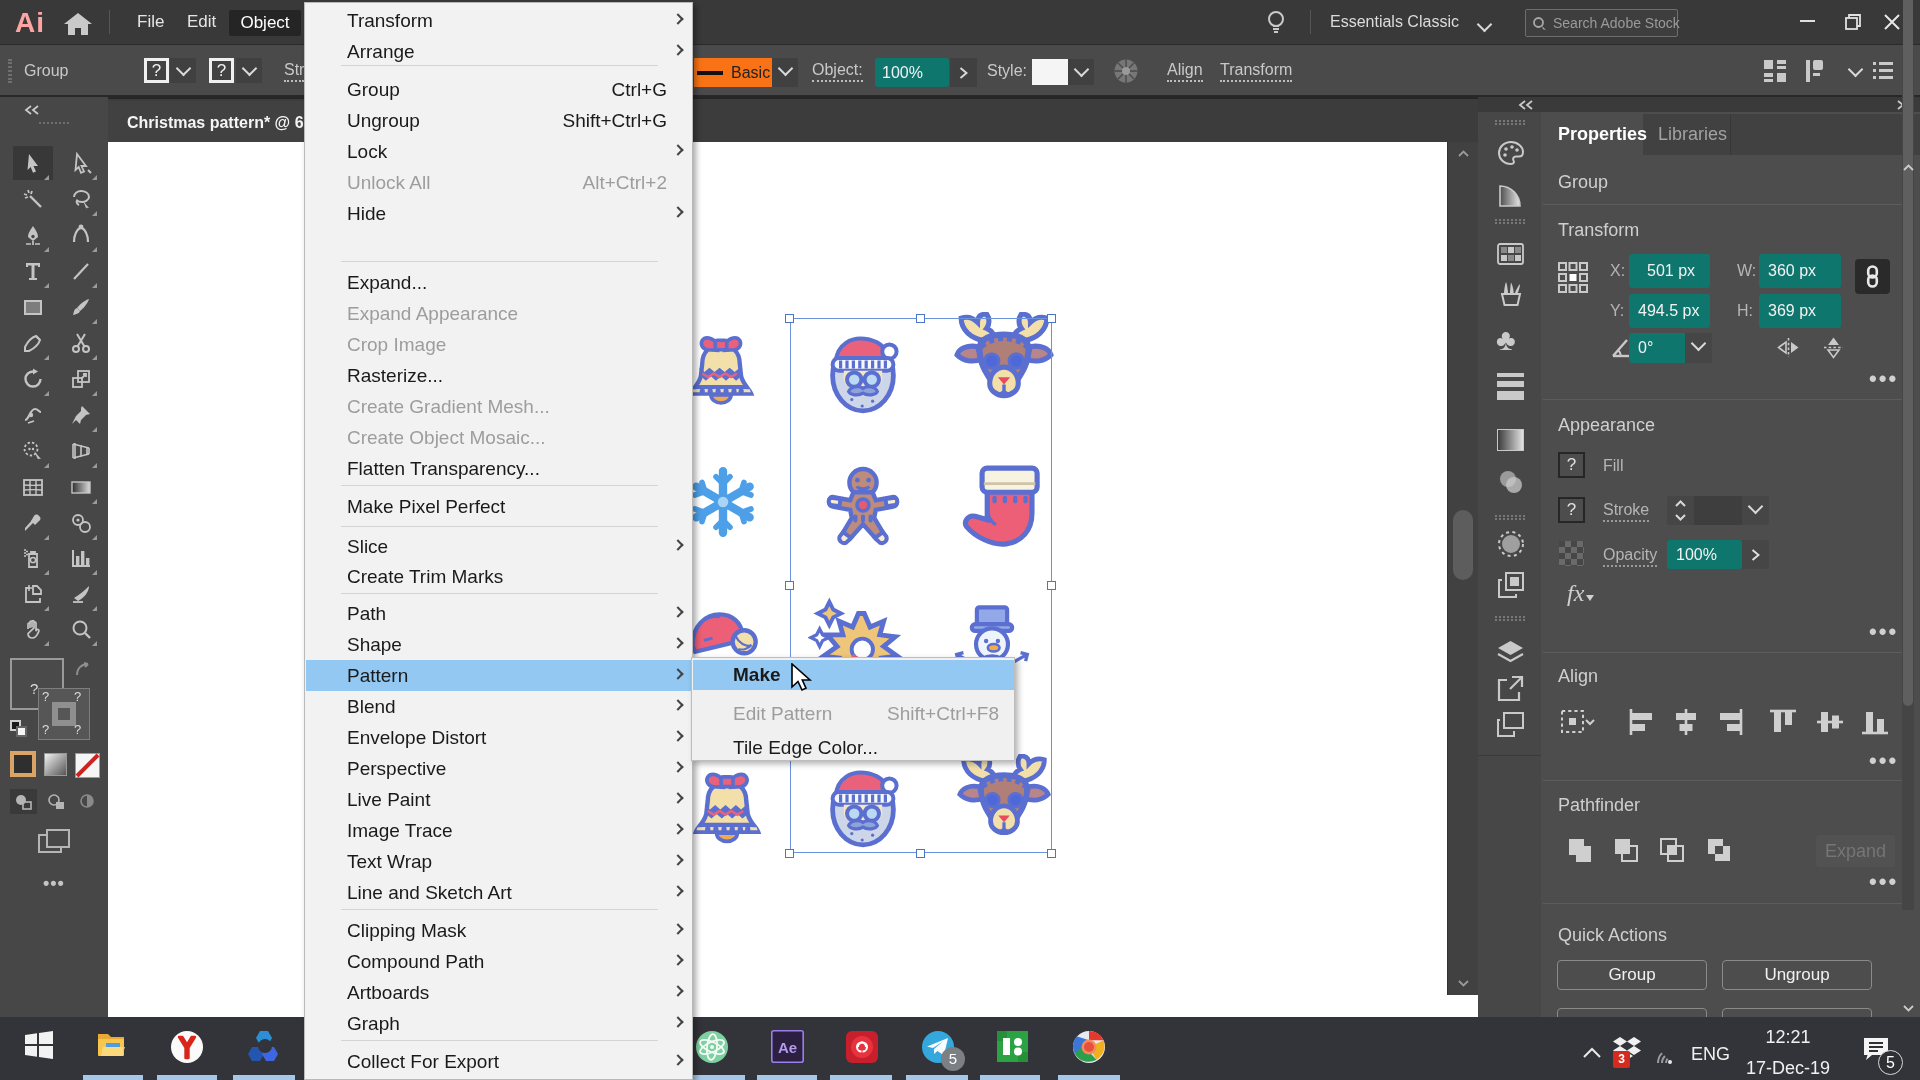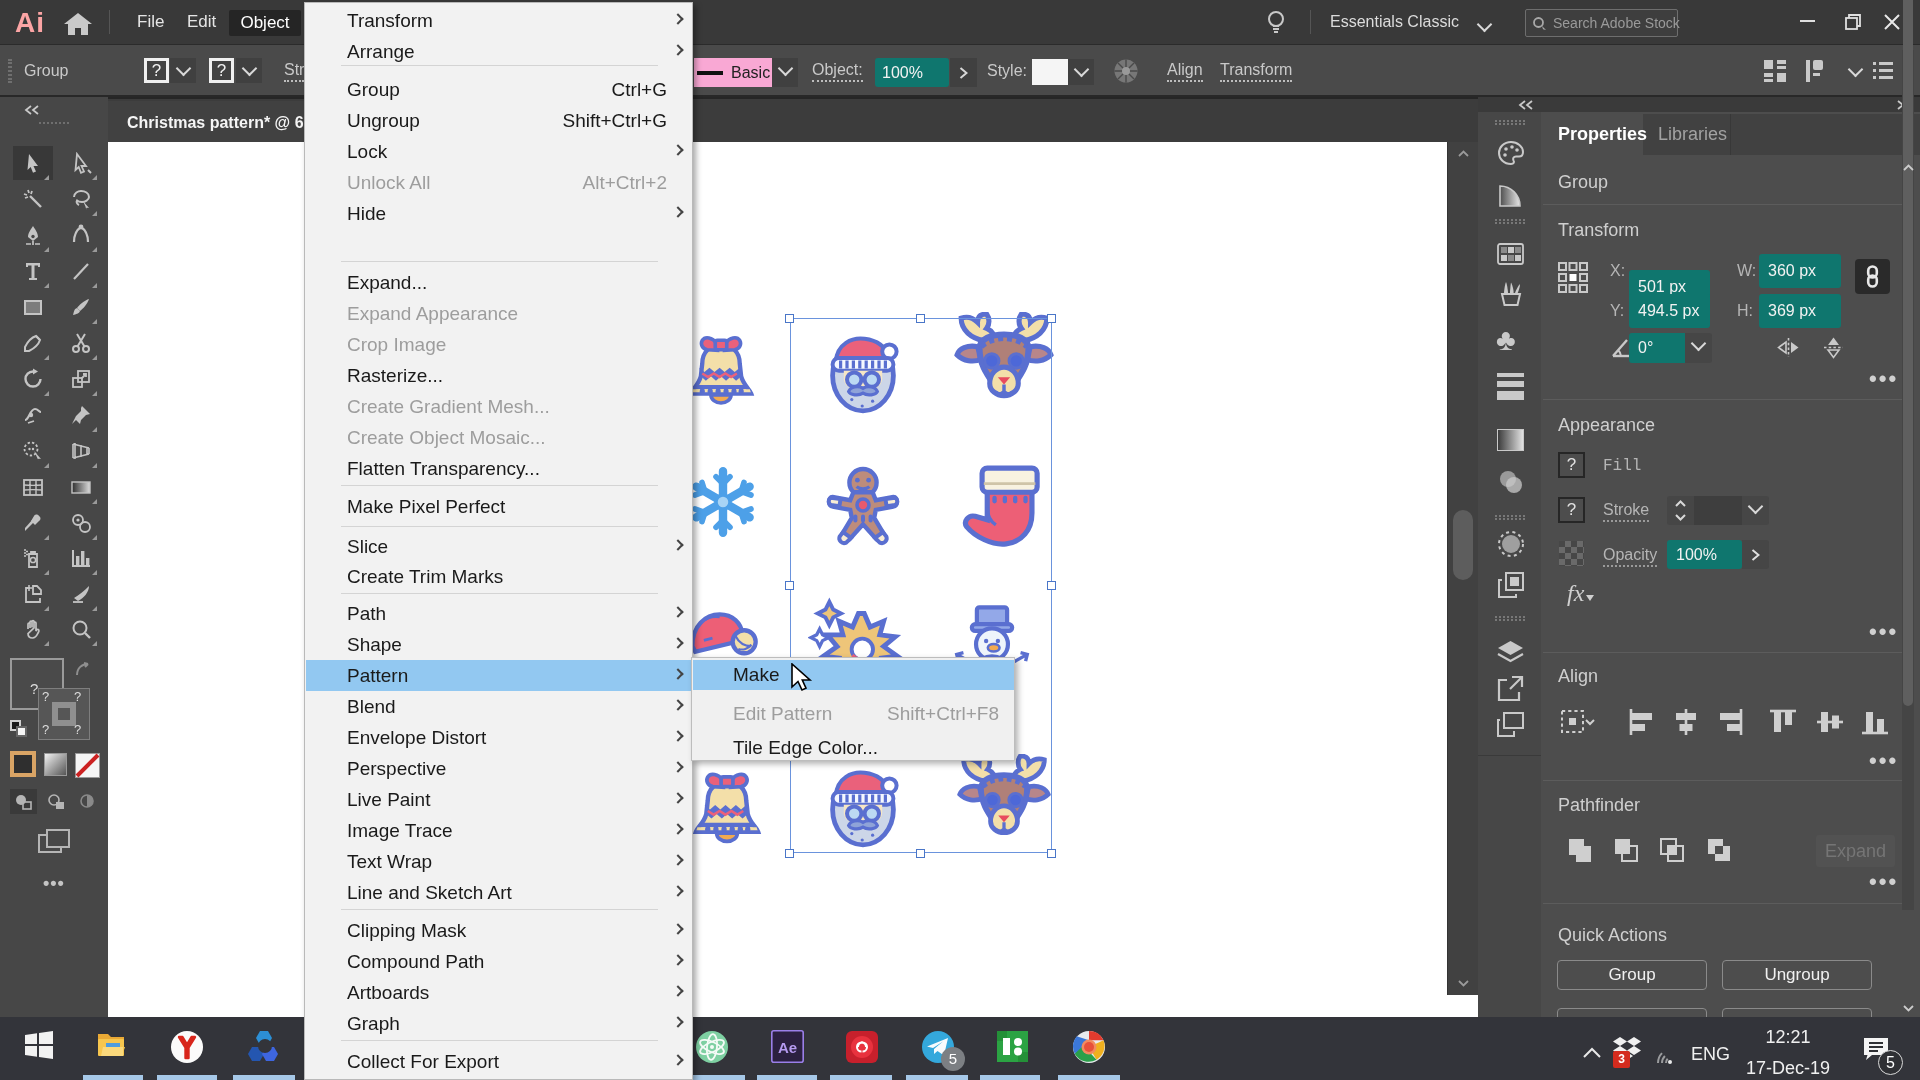--- a/index.html
+++ b/index.html
@@ -112,21 +112,21 @@
   </div>
 
   <div id="controlbar" class="abs">
     <div class="abs" style="left:8px;top:14px;width:4px;height:24px;border-left:2px dotted #6f6f6f;border-right:2px dotted #6f6f6f;"></div>
     <div class="abs cb-label" style="left:24px;">Group</div>
     <div class="abs qbox" style="left:144px;">?</div>
     <div class="abs chevbox chev" style="left:170px;"></div>
     <div class="abs qbox" style="left:209px;">?</div>
     <div class="abs chevbox chev" style="left:236px;"></div>
     <div class="abs cb-label" style="left:284px;"><span class="dotted-u">Str</span></div>
-    <div class="abs" style="left:694px;top:13px;width:78px;height:29px;background:#f9a8d4;">
+    <div class="abs" style="left:694px;top:13px;width:78px;height:29px;background:#f97316;">
       <div class="abs" style="left:3px;top:13px;width:26px;height:4px;background:#111;"></div>
       <div class="abs" style="left:37px;top:0;font-size:16px;color:#222;line-height:29px;">Basic</div>
     </div>
     <div class="abs chevbox chev" style="left:772px;width:26px;height:29px;"></div>
     <div class="abs cb-label" style="left:812px;"><span class="dotted-u">Object:</span></div>
     <div class="abs pfield" style="left:875px;top:13px;width:74px;height:29px;line-height:29px;padding-left:7px;">100%</div>
     <div class="abs" style="left:950px;top:13px;width:27px;height:29px;background:#404040;">
         <svg style="position:absolute;left:9px;top:9px;" width="9" height="12" viewBox="0 0 9 12">
           <path d="M1.5 1 L7.5 6 L1.5 11" fill="none" stroke="#d8d8d8" stroke-width="2"></path>
         </svg>
@@ -690,21 +690,21 @@
           <rect x="22" y="1" width="7" height="7"></rect>
         <rect x="1" y="12" width="7" height="7"></rect>
           <rect x="22" y="12" width="7" height="7"></rect>
         <rect x="1" y="23" width="7" height="7"></rect>
           <rect x="11.5" y="23" width="7" height="7"></rect>
           <rect x="22" y="23" width="7" height="7"></rect>
       </g>
         <rect x="11.5" y="12" width="7" height="7" fill="#ffffff"></rect>
     </svg>
     <div class="abs flabel" style="left:69px;top:150px;">X:</div>
-    <div class="abs pfield" style="left:88px;top:142px;width:81px;height:34px;line-height:34px;padding-left:9px;margin-top:16px;">501 px</div>
+    <div class="abs pfield" style="left:88px;top:142px;width:81px;height:34px;line-height:34px;padding-left:18px;">501 px</div>
     <div class="abs flabel" style="left:196px;top:150px;">W:</div>
     <div class="abs pfield" style="left:218px;top:142px;width:82px;height:34px;line-height:34px;padding-left:9px;">360 px</div>
     <div class="abs flabel" style="left:69px;top:190px;">Y:</div>
     <div class="abs pfield" style="left:88px;top:182px;width:81px;height:34px;line-height:34px;padding-left:9px;">494.5 px</div>
     <div class="abs flabel" style="left:196px;top:190px;">H:</div>
     <div class="abs pfield" style="left:218px;top:182px;width:82px;height:34px;line-height:34px;padding-left:9px;">369 px</div>
     <div class="abs" style="left:314px;top:147px;width:35px;height:35px;background:#2a2a2a;border-radius:4px;">
       <svg width="35" height="35" viewBox="0 0 35 35">
           <g fill="none" stroke="#e8e8e8" stroke-width="2.6">
       <rect x="13.2" y="7.5" width="8.6" height="11" rx="4.3"></rect>
@@ -729,21 +729,21 @@
     </svg>
     <svg class="abs" style="left:281px;top:224px;" width="23" height="23" viewBox="0 0 23 23">
       <path d="M2 11.5 H21" stroke="#c9c9c9" stroke-width="1.6" stroke-dasharray="2.5 2.2"></path>
       <path d="M6 9 L17 9 L11.5 1.5 Z" fill="#c9c9c9"></path>
       <path d="M6 14 L17 14 L11.5 21.5 Z" fill="none" stroke="#c9c9c9" stroke-width="1.6"></path>
     </svg>
     <div class="abs dots3" style="left:328px;top:254px;">•••</div>
     <div class="abs psep" style="top:287px;"></div>
     <div class="abs sect-label" style="left:17px;top:303px;">Appearance</div>
     <div class="abs" style="left:17px;top:340px;width:27px;height:26px;border:2px solid #262626;color:#e0e0e0;text-align:center;line-height:22px;font-size:17px;">?</div>
-    <div class="abs flabel" style="left:62px;top:345px;font-family:Liberation Mono, monospace;">Fill</div>
+    <div class="abs flabel" style="left:62px;top:345px;">Fill</div>
     <div class="abs" style="left:17px;top:385px;width:27px;height:26px;border:2px solid #262626;color:#e0e0e0;text-align:center;line-height:22px;font-size:17px;">?</div>
     <div class="abs flabel" style="left:62px;top:389px;"><span style="border-bottom:2px dotted #9a9a9a;padding-bottom:2px;">Stroke</span></div>
     <div class="abs" style="left:126px;top:384px;width:27px;height:29px;background:#464646;border-radius:3px 0 0 3px;">
       <svg width="27" height="29" viewBox="0 0 27 29">
           <g fill="none" stroke="#d8d8d8" stroke-width="2">
       <path d="M9 10 L13.5 5.5 L18 10"></path>
             <path d="M9 19 L13.5 23.5 L18 19"></path>
           </g>
         </svg></div>
     <div class="abs" style="left:153px;top:384px;width:48px;height:29px;background:#3e3e3e;"></div>
@@ -1059,21 +1059,21 @@
         <span class="arr"></span>
       </div>
     <div class="abs msep" style="top:1037px;"></div>
     <div class="abs mi" style="top:1043px;">
         <span class="lab">Collect For Export</span>
         <span class="arr"></span>
       </div>
   </div>
   <div id="submenu" class="abs">
     <div id="makerow" class="abs">
-        <span class="abs smi" style="left:40px;">Make</span>
+        <span class="abs smi" style="left:40px;font-weight:bold;">Make</span>
       </div>
     <div class="abs smi" style="left:41px;top:41px;color:#9d9d9d;">Edit Pattern</div>
     <div class="abs smi" style="right:15px;top:41px;color:#9d9d9d;">Shift+Ctrl+F8</div>
     <div class="abs smi" style="left:41px;top:75px;">Tile Edge Color...</div>
   </div>
   <div class="abs" id="cursor" style="left:790px;top:663px;"><svg width="26" height="30" viewBox="0 0 26 30">
     <path d="M2 1 L2 24 L8 18.5 L12 27 L16 25.2 L12.3 17 L20 17 Z" fill="#fff" stroke="#000" stroke-width="1.6"></path>
   </svg></div>
 </div>
 

